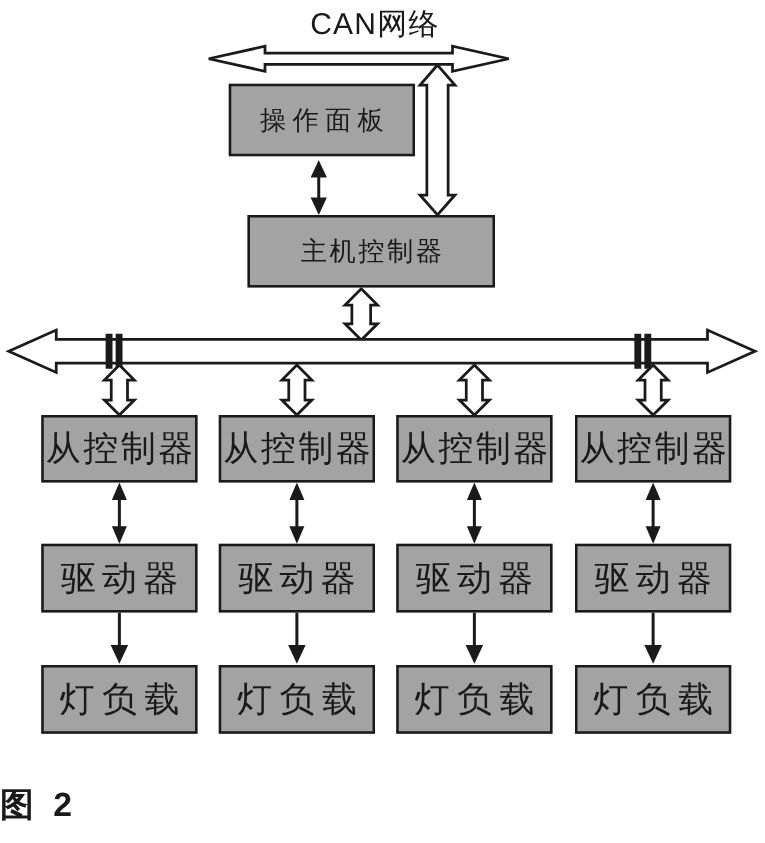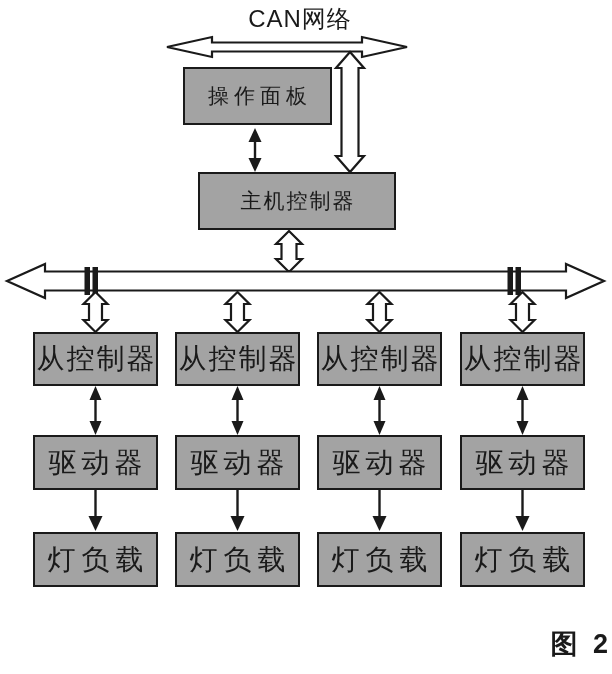--- a/index.html
+++ b/index.html
@@ -18,21 +18,21 @@
   .lbl.lin{left:402px;top:239px;font-size:23px;letter-spacing:1px;}
   .panel{left:183px;top:67px;width:149px;height:58px;letter-spacing:5px;text-indent:5px;}
   .host{left:198px;top:172px;width:198px;height:58px;letter-spacing:2px;text-indent:2px;}
   .col-box{width:125px;height:54px;font-size:28px;letter-spacing:2px;text-indent:2px;}
   .slave{top:332px;}
   .driver{top:435px;height:55px;letter-spacing:5px;text-indent:5px;}
   .load{top:532px;height:55px;letter-spacing:6px;text-indent:6px;}
   .c1{left:33px;}  .c2{left:175px;} .c3{left:317px;} .c4{left:460px;}
   .caption{
     position:absolute;left:0;top:626px;width:612px;
-    display:flex;justify-content:flex-end;align-items:baseline;gap:26px;
+    display:flex;justify-content:space-between;align-items:baseline;gap:26px;
     font-size:27px;font-weight:600;
   }
   .caption .num{letter-spacing:4px;}
   .caption .txt{letter-spacing:7px;}
   .outline{fill:#ffffff;stroke:#1a1a1a;stroke-width:2.2;stroke-linejoin:miter;}
   .solid{fill:#1a1a1a;stroke:none;}
   .wire{stroke:#1a1a1a;stroke-width:2.4;}
 </style>
 </head>
 <body>

